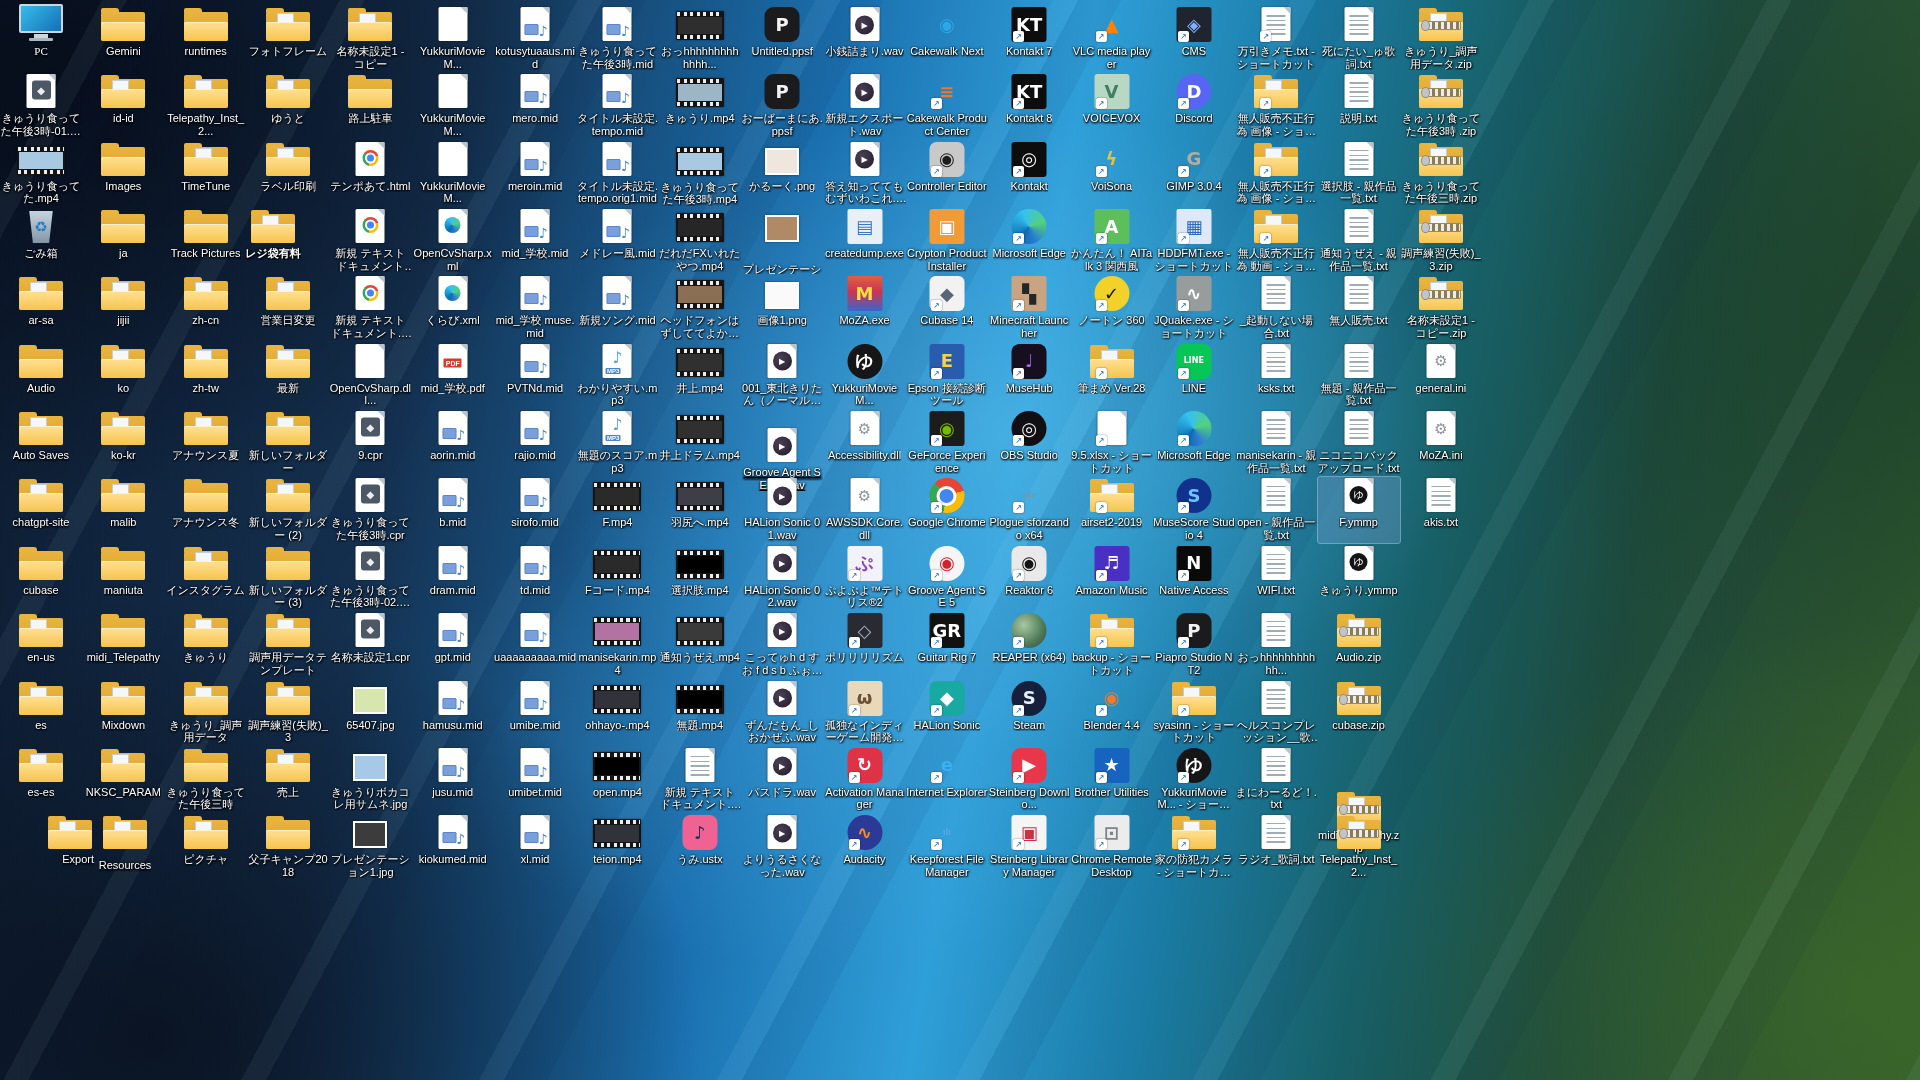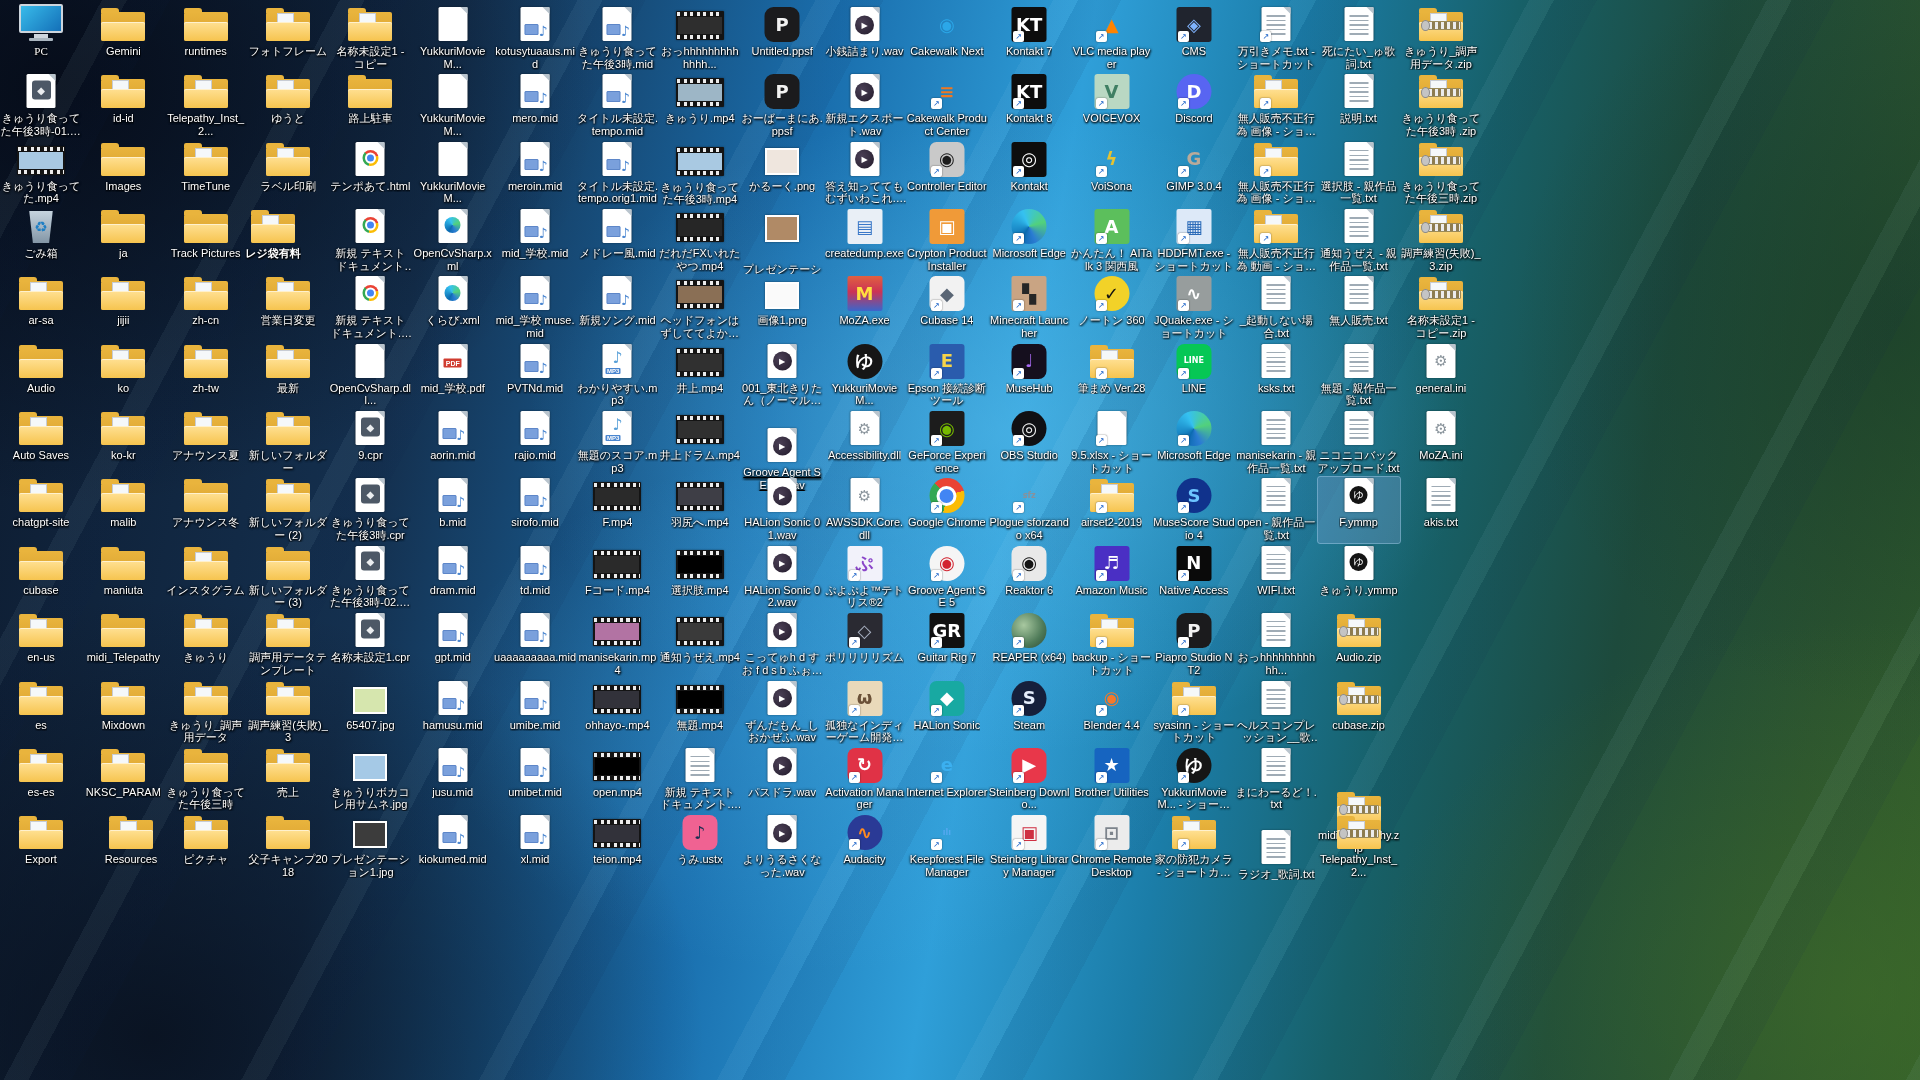--- a/index.html
+++ b/index.html
@@ -1816,31 +1816,31 @@
       <div class="ic">
         <div class="fol">
           <div class="bk"></div>
           <div class="chip"></div>
           <div class="fr"></div>
           <div class="zipb"></div>
         </div>
       </div>
       <div class="lbl">midi_Telepathy.zip</div>
     </div>
-    <div class="cell" style="left: 0px; top: 814.2px;">
+    <div class="cell" style="left: 12px; top: 814.2px; align-items: flex-end;">
       <div class="ic">
         <div class="fol">
           <div class="bk"></div>
           <div class="chip"></div>
           <div class="fr"></div>
         </div>
       </div>
       <div class="lbl">Export</div>
     </div>
-    <div class="cell" style="left: 90px; top: 814.2px;">
+    <div class="cell" style="left: 84px; top: 814.2px; gap: 6px;">
       <div class="ic">
         <div class="fol">
           <div class="bk"></div>
           <div class="chip"></div>
           <div class="fr"></div>
         </div>
       </div>
       <div class="lbl">Resources</div>
     </div>
     <div class="cell" style="left: 164.7px; top: 814.2px;">
@@ -1942,21 +1942,21 @@
       <div class="ic">
         <div class="fol">
           <div class="bk"></div>
           <div class="chip"></div>
           <div class="fr"></div>
         </div>
         <div class="sca">↗</div>
       </div>
       <div class="lbl">家の防犯カメラ - ショートカット</div>
     </div>
-    <div class="cell" style="left: 1235.25px; top: 814.2px; justify-content: flex-end;">
+    <div class="cell" style="left: 1235.25px; top: 814.2px;">
       <div class="ic">
         <div class="doc lines"></div>
       </div>
       <div class="lbl">ラジオ_歌詞.txt</div>
     </div>
     <div class="cell" style="left: 1317.6px; top: 814.2px;">
       <div class="ic">
         <div class="fol">
           <div class="bk"></div>
           <div class="chip"></div>

